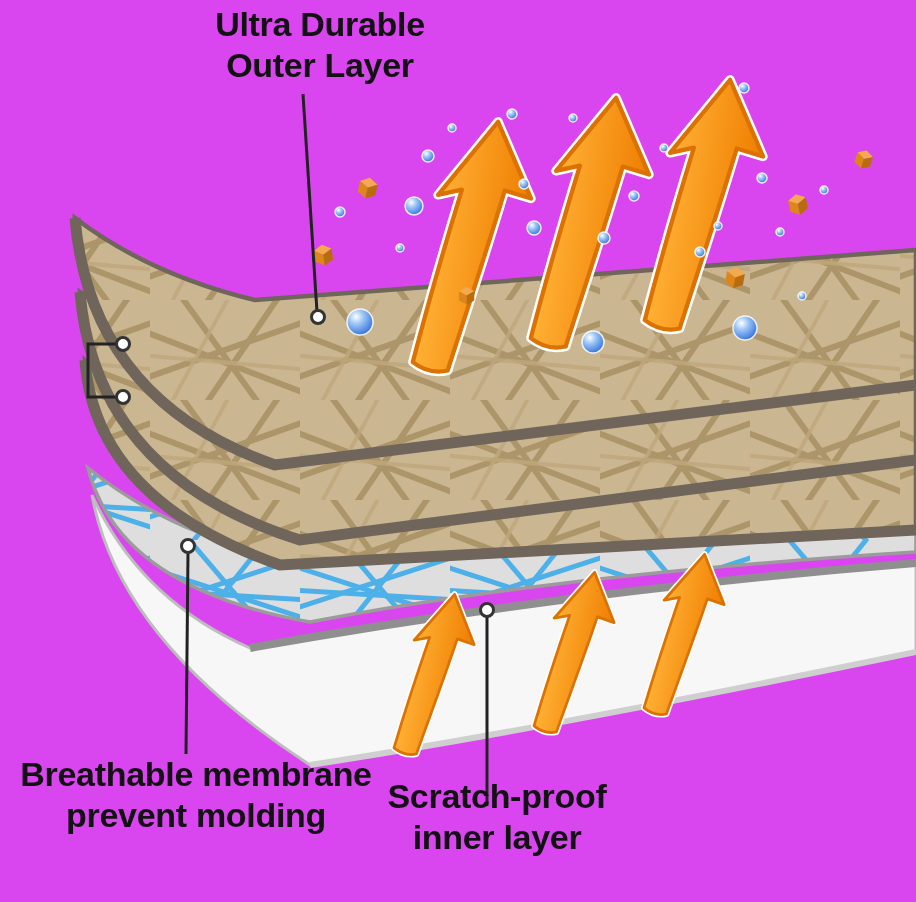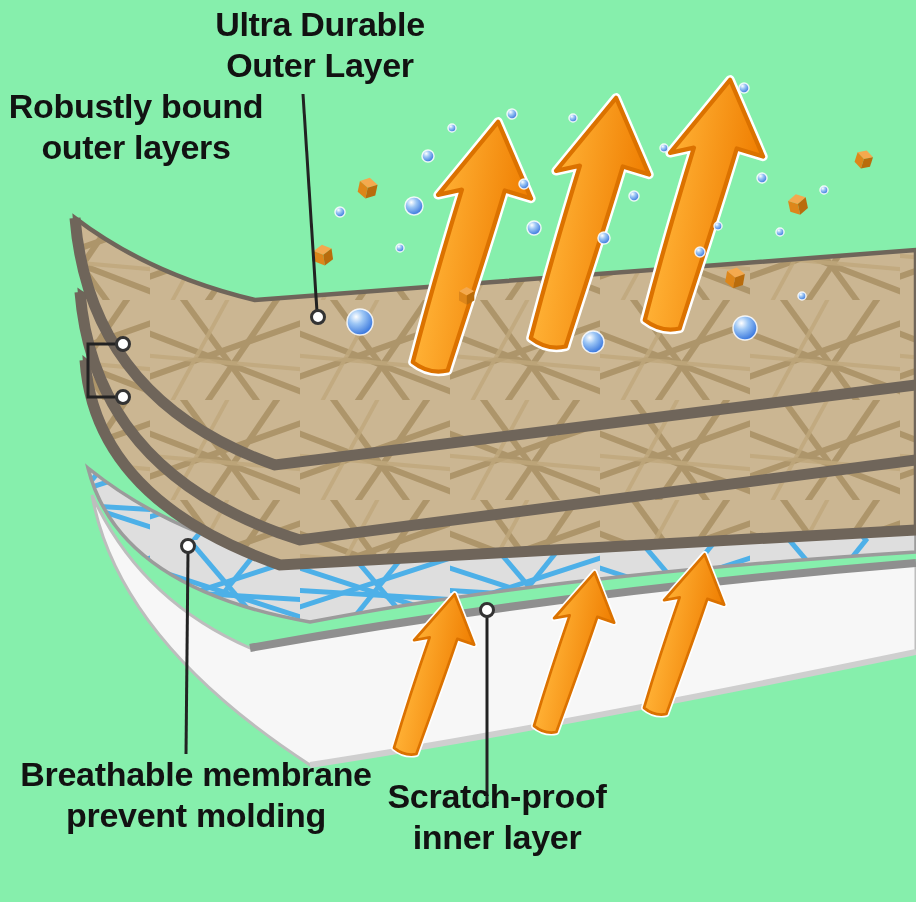--- a/index.html
+++ b/index.html
@@ -1,19 +1,19 @@
 <!DOCTYPE html>
 <html><head>
 <meta charset="utf-8">
 <style>
   html,body{margin:0;padding:0;background:#ffffff;}
   .stage{
     position:relative;
     width:916px;height:902px;
-    background:#86efac;
+    background:#d946ef;
     overflow:hidden;
     font-family:"Liberation Sans", sans-serif;
   }
   .stage svg{position:absolute;left:0;top:0;}
   .label{
     position:absolute;
     font-weight:bold;
     font-size:34px;
     line-height:1.22;
     color:#121212;
@@ -184,20 +184,18 @@
   </g>
 
   <g>
     <line x1="487" y1="806" x2="487" y2="616" stroke="#222222" stroke-width="3"></line>
     <circle cx="487" cy="610" r="6.5" fill="#ffffff" stroke="#333333" stroke-width="3"></circle>
   </g>
 </svg>
 
   <div class="label" id="label-outer">Ultra Durable
 Outer Layer</div>
-  <div class="label" id="label-robust">Robustly bound
-outer layers</div>
   <div class="label" id="label-breathable">Breathable membrane
 prevent molding</div>
   <div class="label" id="label-scratch">Scratch-proof
 inner layer</div>
 
 </div>
 
 </body></html>

